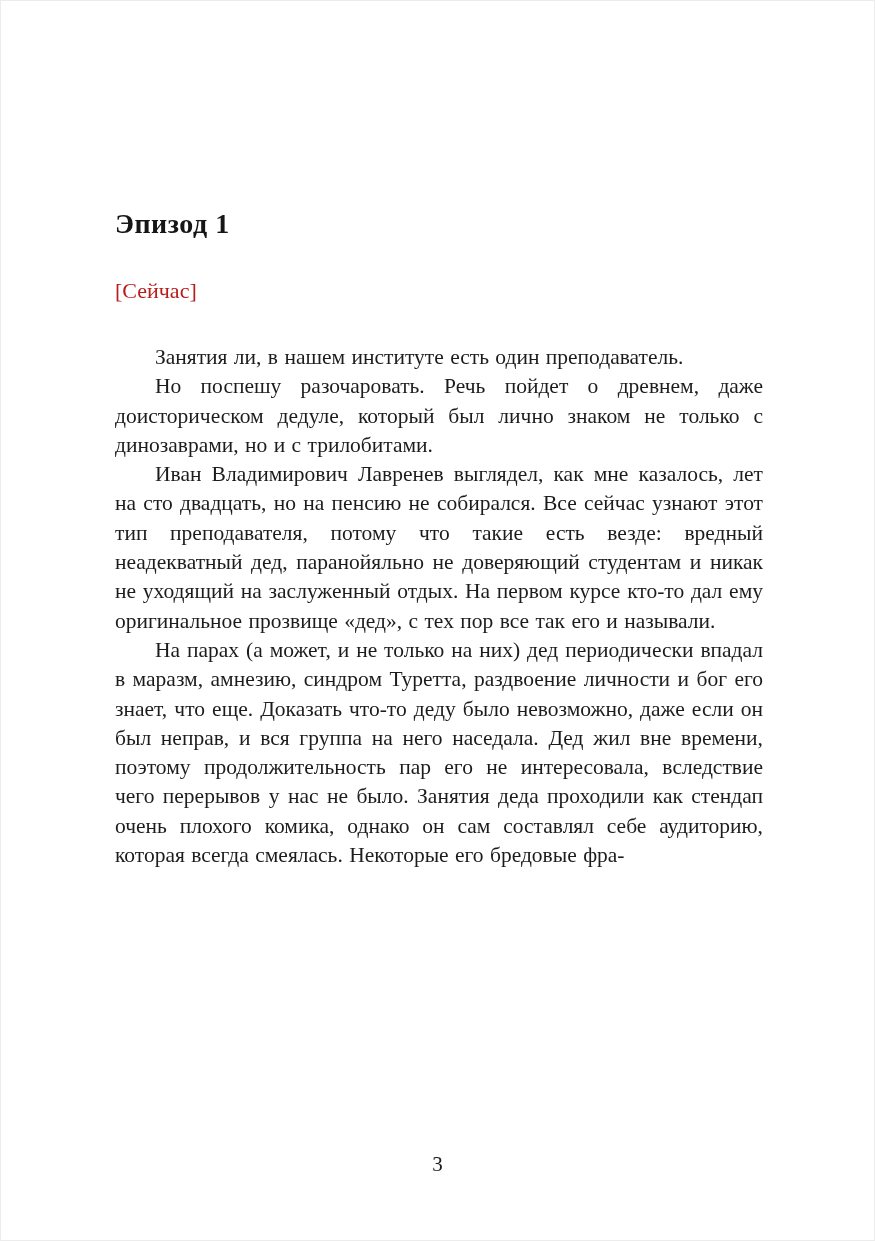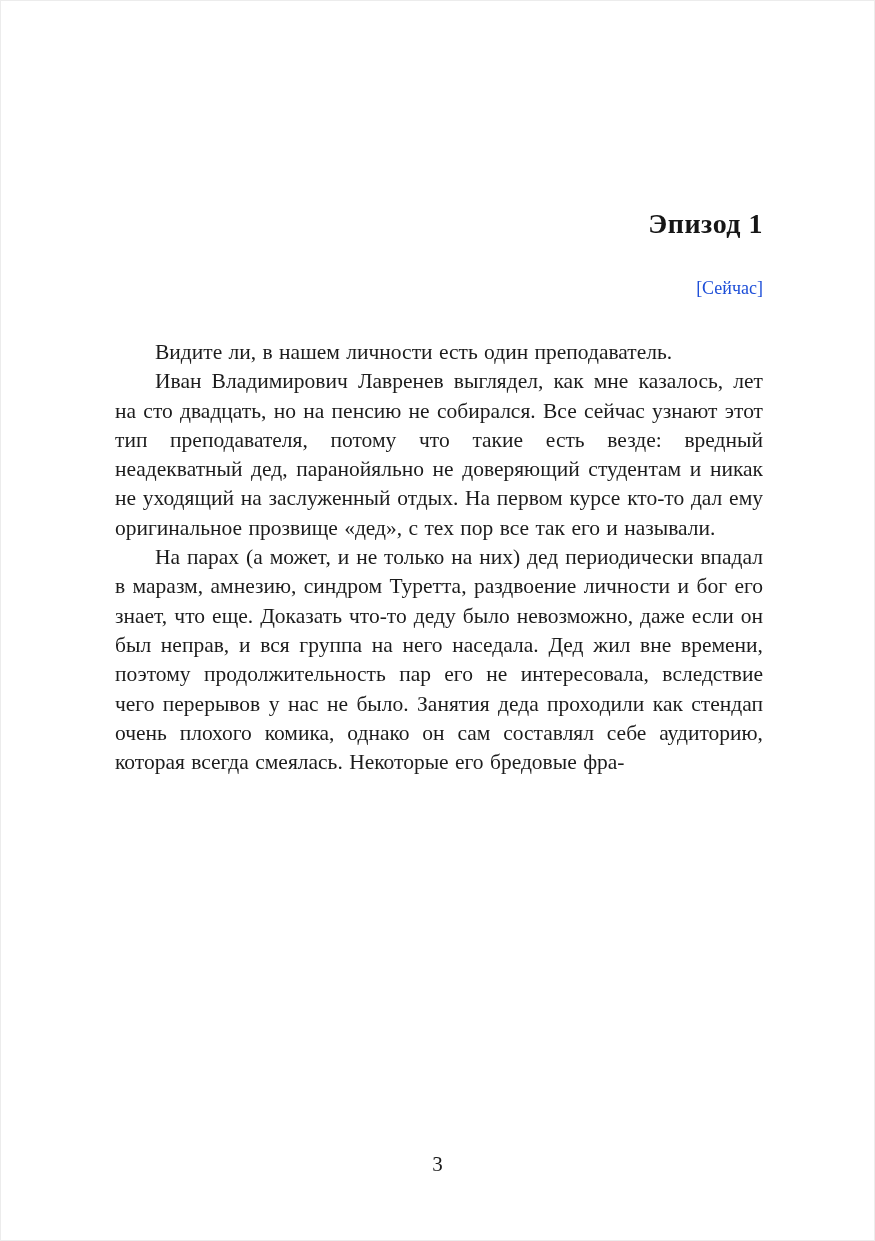--- a/index.html
+++ b/index.html
@@ -24,34 +24,34 @@
   .content {
     position: absolute;
     top: 0;
     left: 114px;
     width: 648px;
   }
 
   .chapter-title {
     margin: 0;
     padding-top: 207px;
-    text-align: right;
+    text-align: left;
     font-size: 28px;
     font-weight: bold;
     letter-spacing: 0.5px;
     color: #161616;
   }
 
   .subtitle {
     margin: 0;
     margin-top: 38px;
-    text-align: right;
-    font-size: 18px;
+    text-align: left;
+    font-size: 22px;
     font-weight: normal;
-    color: #1d4ed8;
+    color: #b91c1c;
   }
 
   .body-text {
     margin-top: 39px;
     font-size: 21.5px;
     line-height: 29.3px;
     text-align: justify;
     color: #1c1c1c;
   }
 
@@ -76,21 +76,22 @@
 <body>
 
 <div class="page">
   <div class="content">
 
     <h1 class="chapter-title">Эпизод 1</h1>
 
     <div class="subtitle">[Сейчас]</div>
 
     <div class="body-text">
-      <p>Видите ли, в нашем личности есть один преподаватель.</p>
+      <p>Занятия ли, в нашем институте есть один преподаватель.</p>
+      <p>Но поспешу разочаровать. Речь пойдет о древнем, даже доисторическом дедуле, который был лично знаком не только с динозаврами, но и с трилобитами.</p>
       <p>Иван Владимирович Лавренев выглядел, как мне казалось, лет на сто двадцать, но на пенсию не собирался. Все сейчас узнают этот тип преподавателя, потому что такие есть везде: вредный неадекватный дед, паранойяльно не доверяющий студентам и никак не уходящий на заслуженный отдых. На первом курсе кто-то дал ему оригинальное прозвище «дед», с тех пор все так его и называли.</p>
       <p>На парах (а может, и не только на них) дед периодически впадал в маразм, амнезию, синдром Туретта, раздвоение личности и бог его знает, что еще. Доказать что-то деду было невозможно, даже если он был неправ, и вся группа на него наседала. Дед жил вне времени, поэтому продолжительность пар его не интересовала, вследствие чего перерывов у нас не было. Занятия деда проходили как стендап очень плохого комика, однако он сам составлял себе аудиторию, которая всегда смеялась. Некоторые его бредовые фра-</p>
     </div>
 
   </div>
 
   <div class="page-number">3</div>
 </div>
 
 </body></html>

